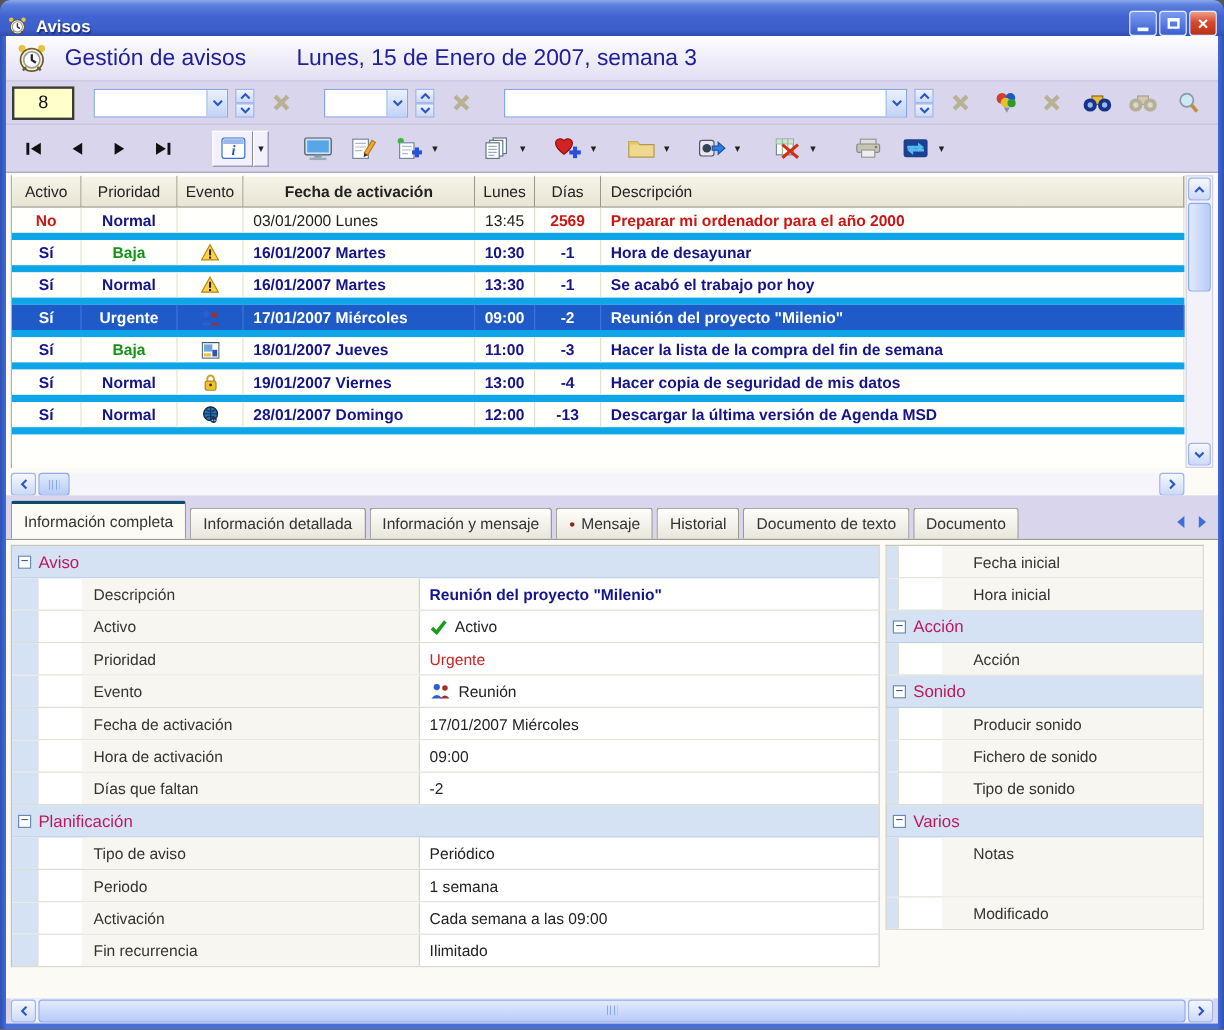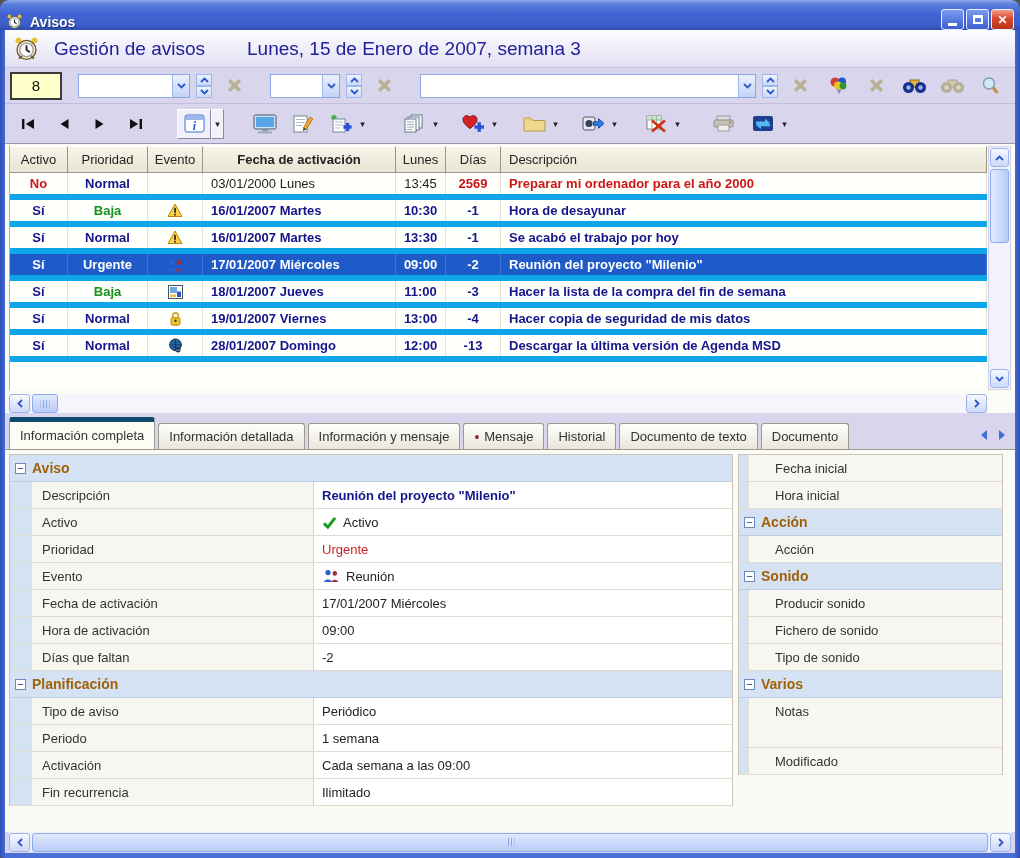--- a/index.html
+++ b/index.html
@@ -68,34 +68,34 @@
   .vs-btn{position:absolute;left:1px;width:19px;height:19px;background:linear-gradient(#f5f8ff,#cdd9f8);border:1px solid #9db4ea;border-radius:3px;display:flex;align-items:center;justify-content:center;}
   .vs-thumb{position:absolute;left:1px;top:22px;width:19px;height:74px;background:linear-gradient(90deg,#e2eafd,#b8cbf8);border:1px solid #8cabee;border-radius:3px;}
   .hscroll-mid{position:absolute;left:4px;right:28px;top:250px;height:19px;display:flex;align-items:center;gap:2px;background:#f6f5fb;}
   .hs-spacer{flex:1;}
   .bottomscroll{position:absolute;left:4px;right:4px;top:802px;height:20px;display:flex;align-items:center;gap:2px;background:#f1f0f8;}
   .bs-thumb{flex:1;}
   
   .tabstrip{position:absolute;left:0;right:0;top:383px;height:36px;background:#d9d5ec;display:flex;align-items:flex-end;padding:0 4px;}
   .tab{height:26px;display:flex;align-items:center;padding:0 10px;font-size:13px;color:#333;white-space:nowrap;
     background:linear-gradient(#fefefc,#e9e6da);border:1px solid #9c9a8c;border-bottom:none;border-radius:3px 3px 0 0;margin-right:3px;}
-  .tab.active{height:32px;background:#fcfbf4;border-top:5px solid #0c4a6e;position:relative;z-index:2;}
+  .tab.active{height:32px;background:#fcfbf4;border-top:3px solid #0c4a6e;position:relative;z-index:2;}
   .tab-bullet{color:#8a2a2a;margin-right:5px;font-size:14px;}
   .tabnav{margin-left:auto;display:flex;gap:8px;align-items:center;padding:0 4px 8px 6px;}
   
   .detail{position:absolute;left:0;right:0;top:419px;height:383px;background:#fbfaf4;border-top:1px solid #9c9a8c;}
   .panel-left{position:absolute;left:4px;top:4px;width:724px;background:#fff;border:1px solid #c8c5b8;border-bottom:none;}
   .panel-right{position:absolute;left:733px;top:4px;right:12px;background:#fff;border:1px solid #c8c5b8;border-bottom:none;}
   .psec{height:27px;background:#d4e2f4;display:flex;align-items:center;border-bottom:1px solid #bccee6;}
   .pbox{width:11px;height:11px;background:#fff;border:1px solid #6a88b8;color:#204080;font-size:11px;line-height:9px;text-align:center;margin:0 6px 0 5px;flex:none;}
-  .pseclbl{font-weight:bold;color:#a16207;font-size:14px;}
+  .pseclbl{font-weight:normal;color:#be185d;font-size:14px;}
   .prow{display:flex;height:27px;border-bottom:1px solid #dedbd0;background:#fff;}
   .pstrip{width:22px;background:#d4e2f4;border-right:1px solid #e4e1d6;flex:none;}
   .panel-right .pstrip{width:10px;}
-  .plabel{width:282px;background:#f7f6f0;display:flex;align-items:center;padding-left:10px;font-size:13px;color:#333;border-right:1px solid #d8d5c8;flex:none;}
+  .plabel{width:282px;background:#f7f6f0;display:flex;align-items:center;padding-left:10px;font-size:13px;color:#333;border-right:1px solid #d8d5c8;flex:none;margin-left:36px;}
   .panel-right .plabel{flex:1;width:auto;border-right:none;padding-left:26px;background:#f7f6f0;}
   .prow.tall .plabel{align-items:flex-start;padding-top:6px;}
   .pvalue{flex:1;display:flex;align-items:center;padding-left:8px;font-size:13px;color:#222;gap:6px;white-space:nowrap;overflow:hidden;}
   .pvalue.bold-navy{color:#14148c;font-weight:bold;}
   .pvalue.red{color:#cc2222;}
   .icon{display:inline-flex;align-items:center;justify-content:center;line-height:0;}
 </style>
 </head>
 <body>
 

